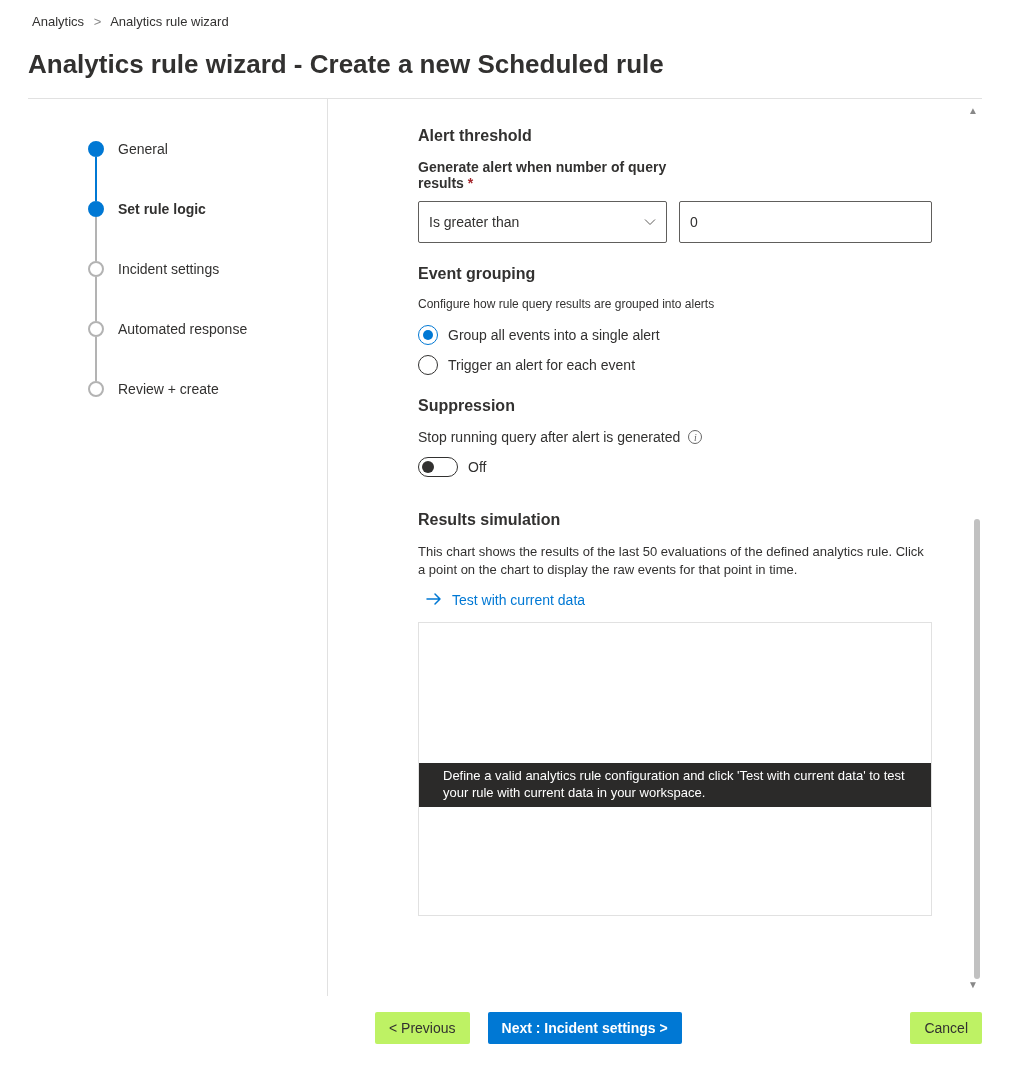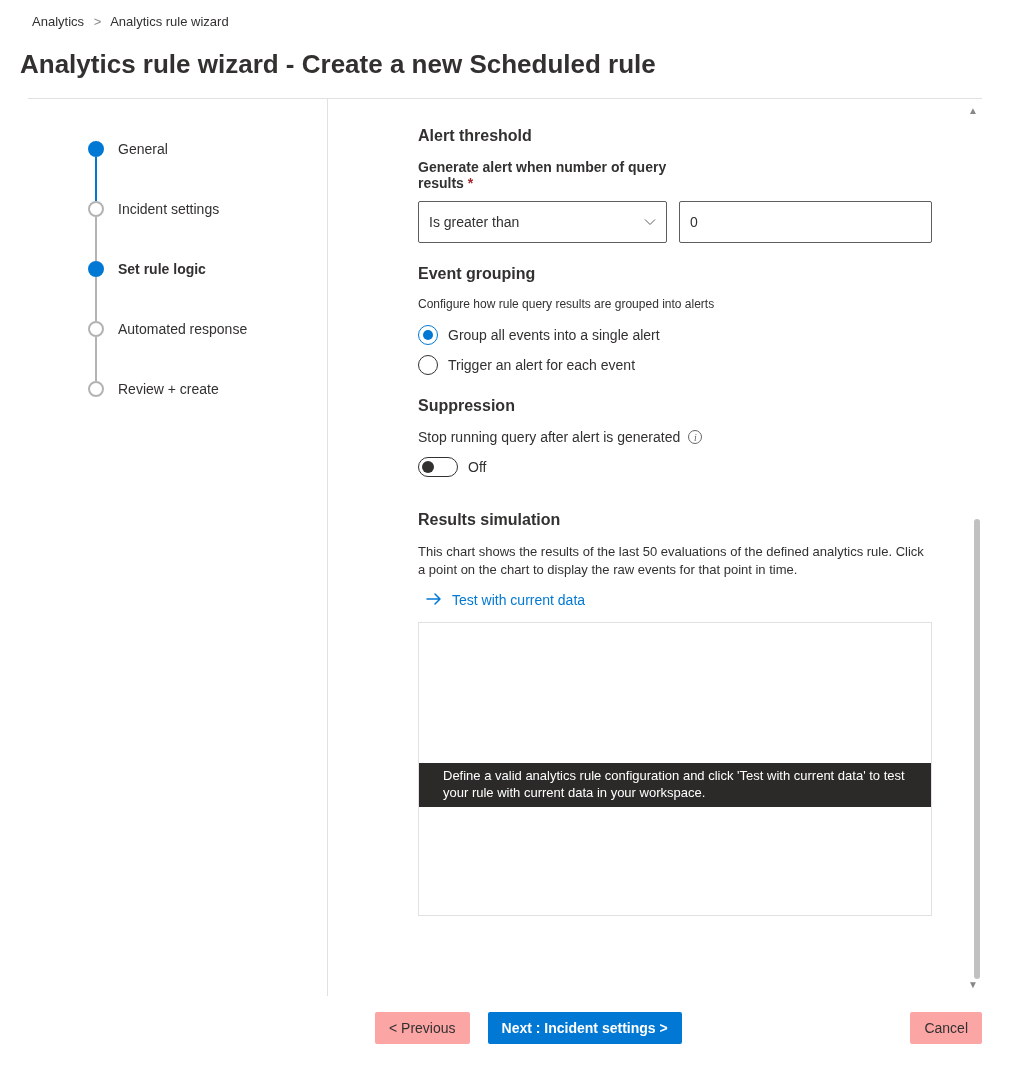--- a/index.html
+++ b/index.html
@@ -15,21 +15,21 @@
     padding: 14px 32px 10px 32px;
     font-size: 13px;
   }
   .breadcrumb a { color: #323130; text-decoration: none; }
   .breadcrumb .sep { color: #888; margin: 0 6px; }
   .breadcrumb .cur { color: #323130; }
   h1.page-title {
     font-size: 26px;
     font-weight: 600;
     margin: 0;
-    padding: 10px 28px 18px 20px;
+    padding: 10px 28px 18px 28px;
   }
   .panel {
     border-top: 1px solid #e1e1e1;
     display: flex;
     margin: 0 28px;
     height: 898px;
     position: relative;
   }
   .steps {
     width: 300px;
@@ -190,21 +190,21 @@
     display: flex; align-items: center;
     padding: 16px 28px 16px 375px;
     gap: 18px;
     border-top: 0;
   }
   .btn {
     height: 32px; padding: 0 14px; font-size: 14px;
     border: 0; border-radius: 2px; cursor: pointer;
     display: inline-flex; align-items: center;
   }
-  .btn.secondary { background: #fca5a5; color: #323130; }
+  .btn.secondary { background: #bef264; color: #323130; }
   .btn.primary { background: #0078d4; color: #fff; font-weight: 600; }
   .footer .spacer { flex: 1 1 auto; }
 </style>
 </head>
 <body>
 
 <div class="breadcrumb">
   <a href="#">Analytics</a>
   <span class="sep">&gt;</span>
   <span class="cur">Analytics rule wizard</span>
@@ -212,28 +212,28 @@
 
 <h1 class="page-title">Analytics rule wizard - Create a new Scheduled rule</h1>
 
 <div class="panel">
   <div class="steps">
     <div class="step done">
       <span class="circle"></span>
       <span class="label">General</span>
       <span class="line"></span>
     </div>
+    <div class="step active">
+      <span class="circle"></span>
+      <span class="label">Set rule logic</span>
+      <span class="line"></span>
+    </div>
     <div class="step">
       <span class="circle"></span>
       <span class="label">Incident settings</span>
-      <span class="line"></span>
-    </div>
-    <div class="step active">
-      <span class="circle"></span>
-      <span class="label">Set rule logic</span>
       <span class="line"></span>
     </div>
     <div class="step">
       <span class="circle"></span>
       <span class="label">Automated response</span>
       <span class="line"></span>
     </div>
     <div class="step">
       <span class="circle"></span>
       <span class="label">Review + create</span>

